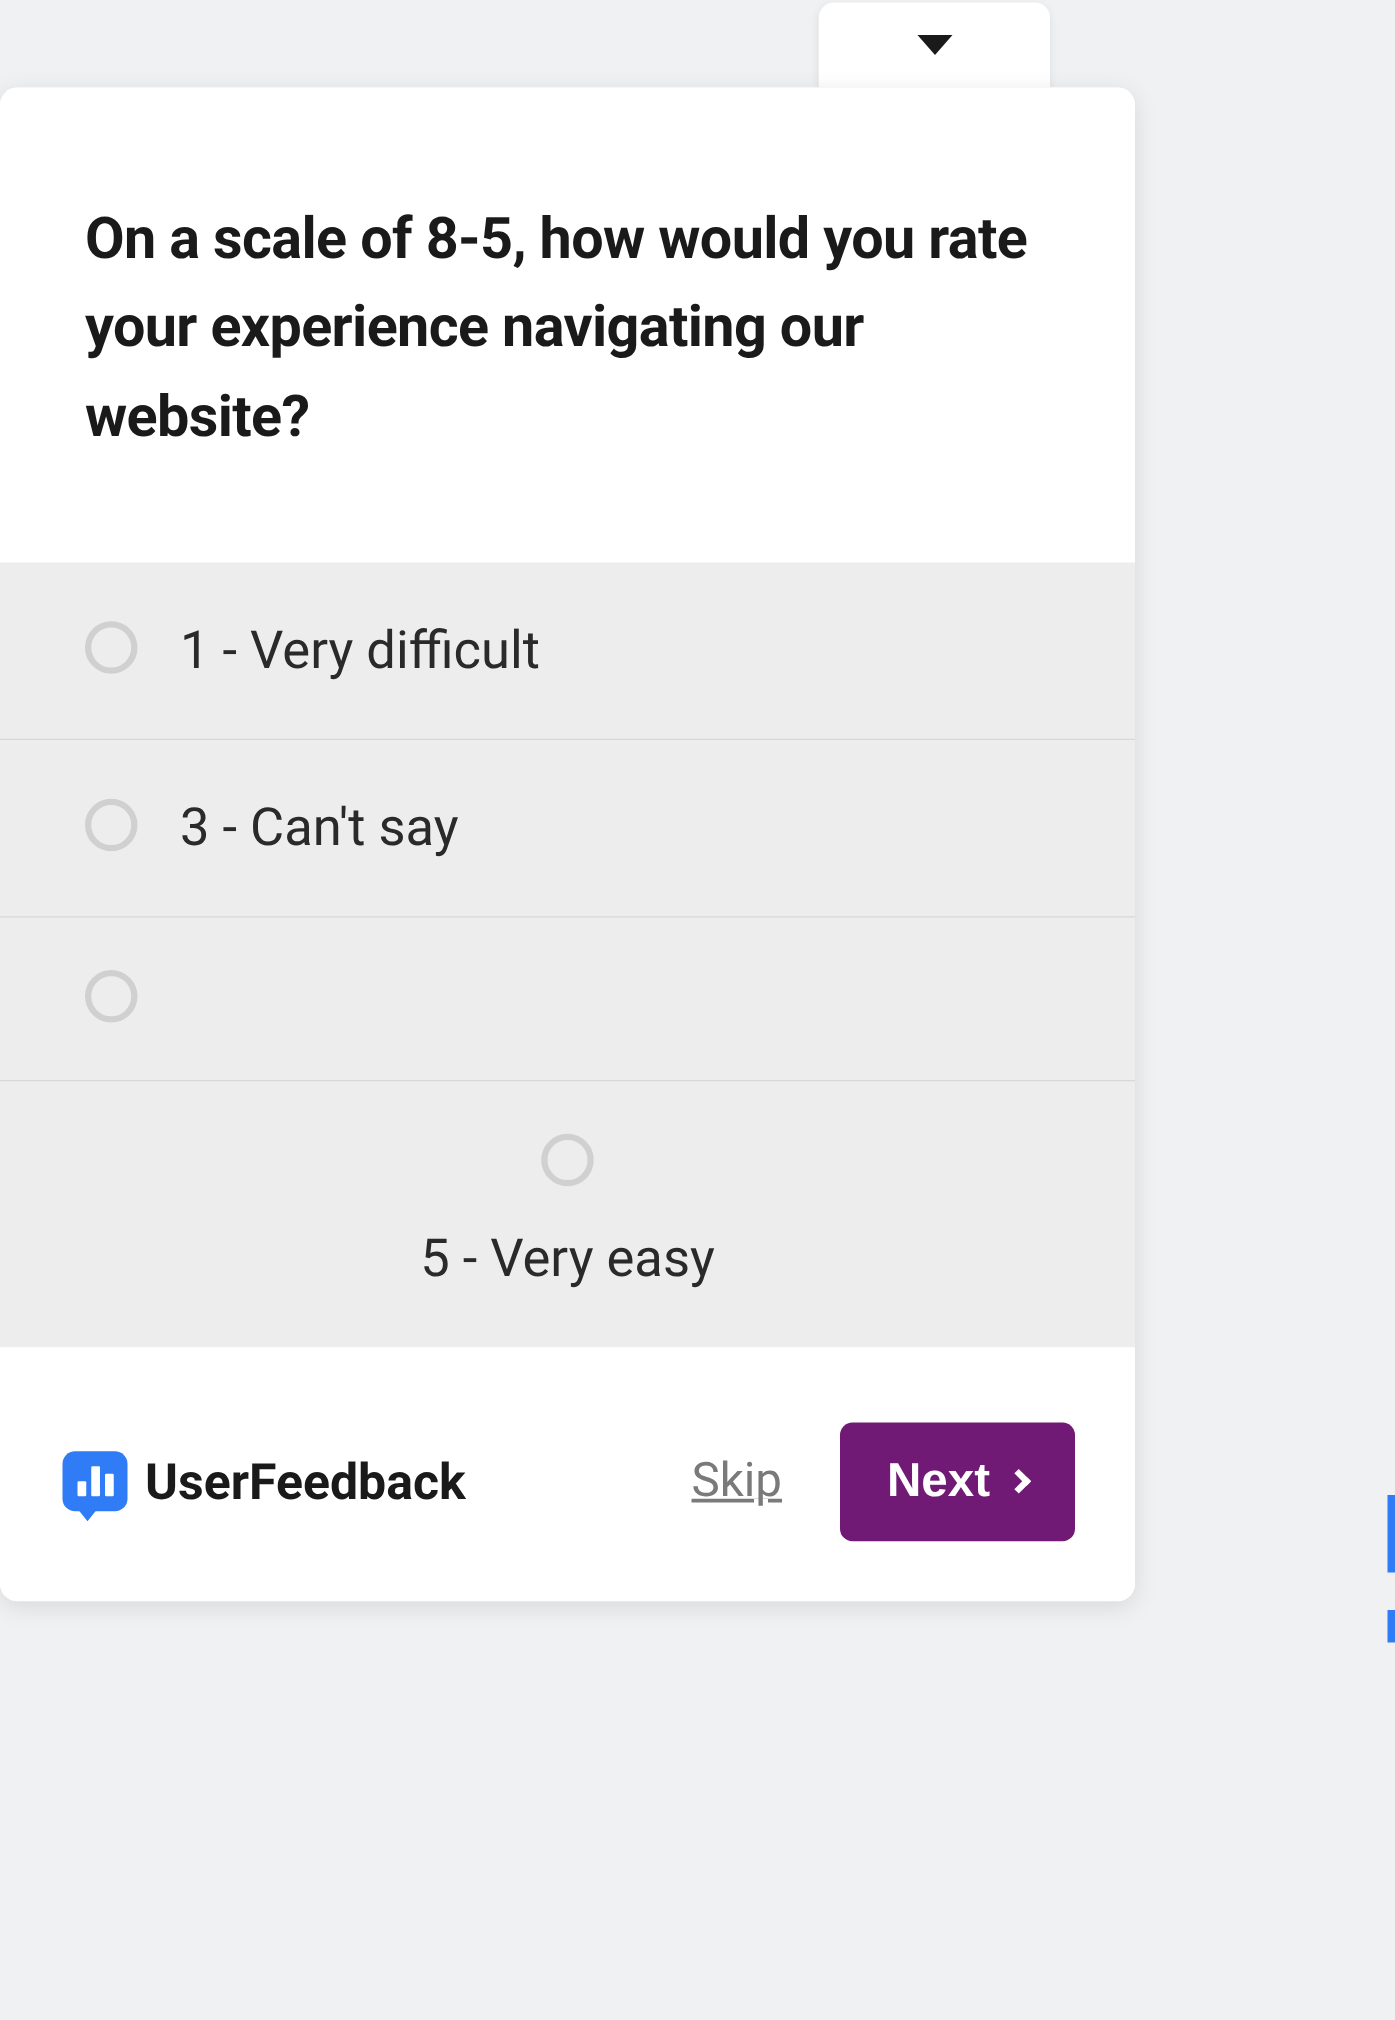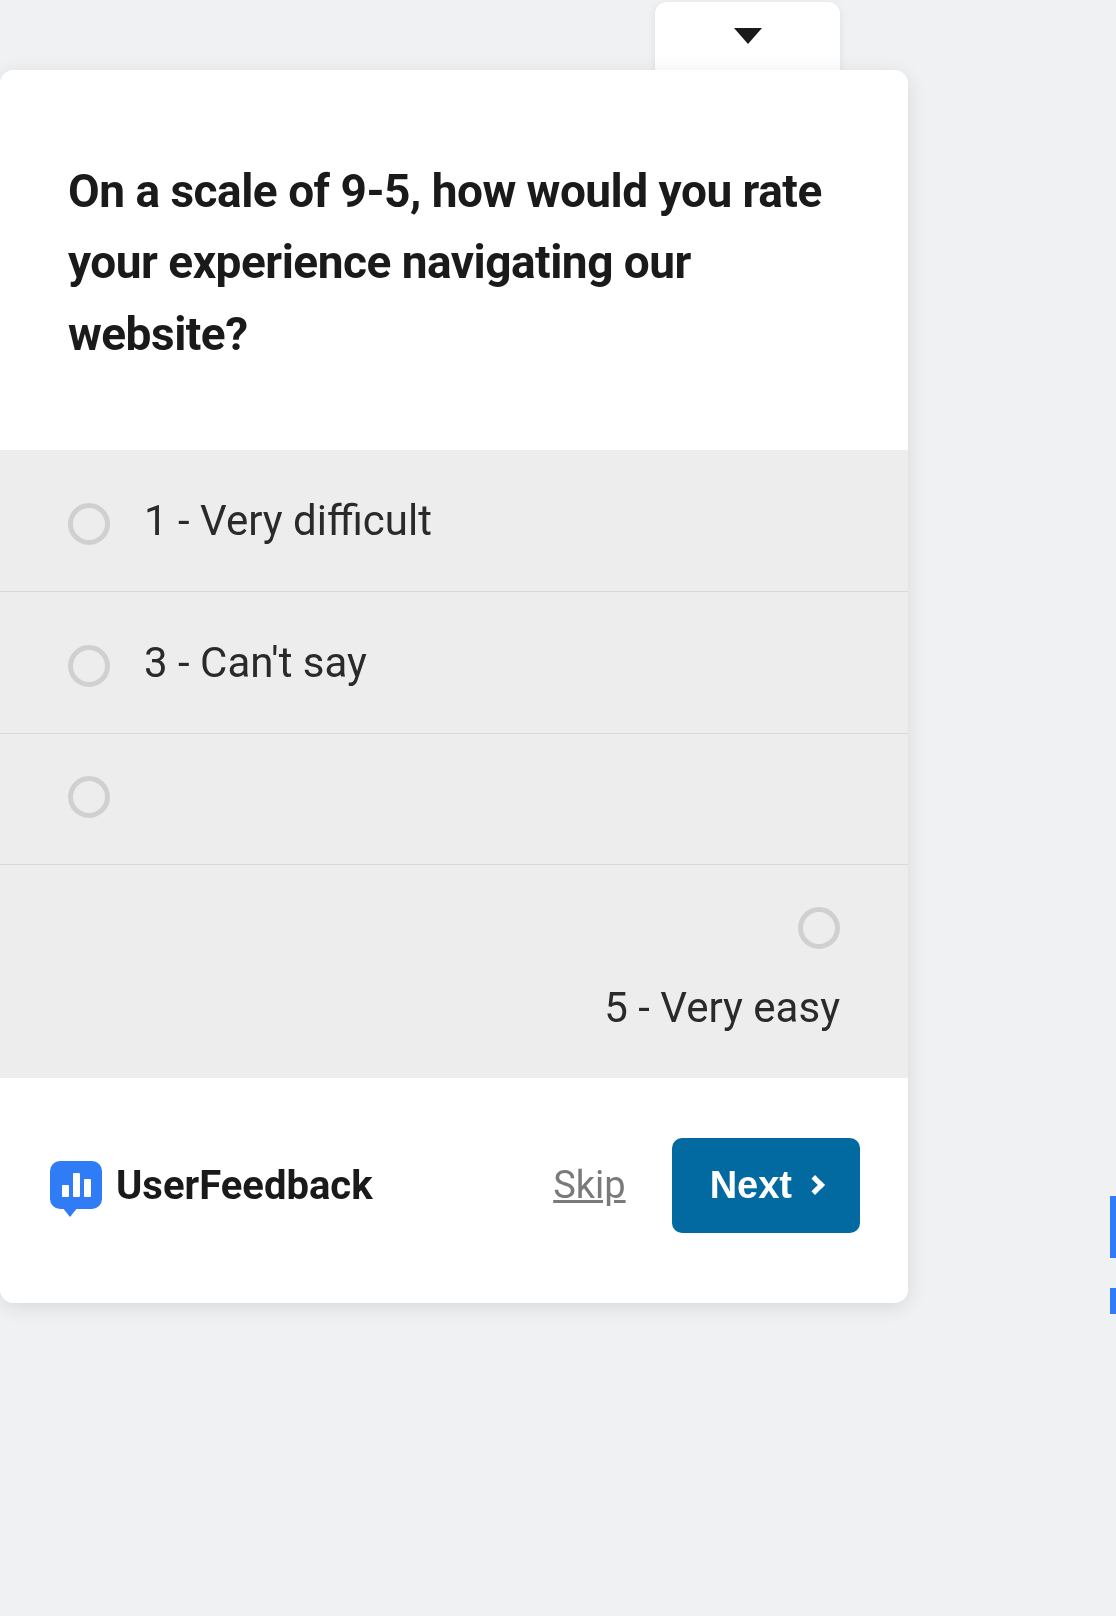--- a/index.html
+++ b/index.html
@@ -53,21 +53,21 @@
       font-weight: 700;
       color: #1a1a1a;
       line-height: 1.55;
       letter-spacing: -0.5px;
     }
     .options-section {
       background: #ededed;
     }
     .option-row {
       display: flex;
-      align-items: flex-end;
+      align-items: center;
       padding: 46px 68px;
       border-bottom: 1px solid #d8d8d8;
       cursor: pointer;
       gap: 34px;
     }
     .option-row:last-child {
       border-bottom: none;
       flex-direction: column;
     }
     .radio-circle {
@@ -80,21 +80,21 @@
     }
     .option-label {
       font-size: 42px;
       color: #2a2a2a;
       font-weight: 400;
     }
     .footer-section {
       display: flex;
       align-items: center;
       justify-content: space-between;
-      padding: 60px 48px 70px 50px;
+      padding: 60px 48px 48px 50px;
       background: #ffffff;
     }
     .brand {
       display: flex;
       align-items: center;
       gap: 14px;
     }
     .brand-logo {
       width: 52px;
       height: 48px;
@@ -141,21 +141,21 @@
       gap: 46px;
     }
     .skip-link {
       font-size: 38px;
       color: #7a7a7a;
       text-decoration: underline;
       cursor: pointer;
       margin-left: 12px;
     }
     .next-button {
-      background: #0369a1;
+      background: #701a75;
       color: #ffffff;
       border: none;
       border-radius: 10px;
       padding: 26px 38px;
       font-size: 38px;
       font-weight: 700;
       display: flex;
       align-items: center;
       gap: 16px;
       cursor: pointer;
@@ -188,21 +188,21 @@
 </head>
 <body>
 
 <div class="dropdown-tab">
   <div class="chevron-down"></div>
 </div>
 
 <div class="survey-panel">
 
   <div class="question-section">
-    <h2 class="question-text">On a scale of 9-5, how would you rate your experience navigating our website?</h2>
+    <h2 class="question-text">On a scale of 8-5, how would you rate your experience navigating our website?</h2>
   </div>
 
   <div class="options-section">
     <label class="option-row">
       <span class="radio-circle"></span>
       <span class="option-label">1 - Very difficult</span>
     </label>
     <label class="option-row">
       <span class="radio-circle"></span>
       <span class="option-label">3 - Can't say</span>

